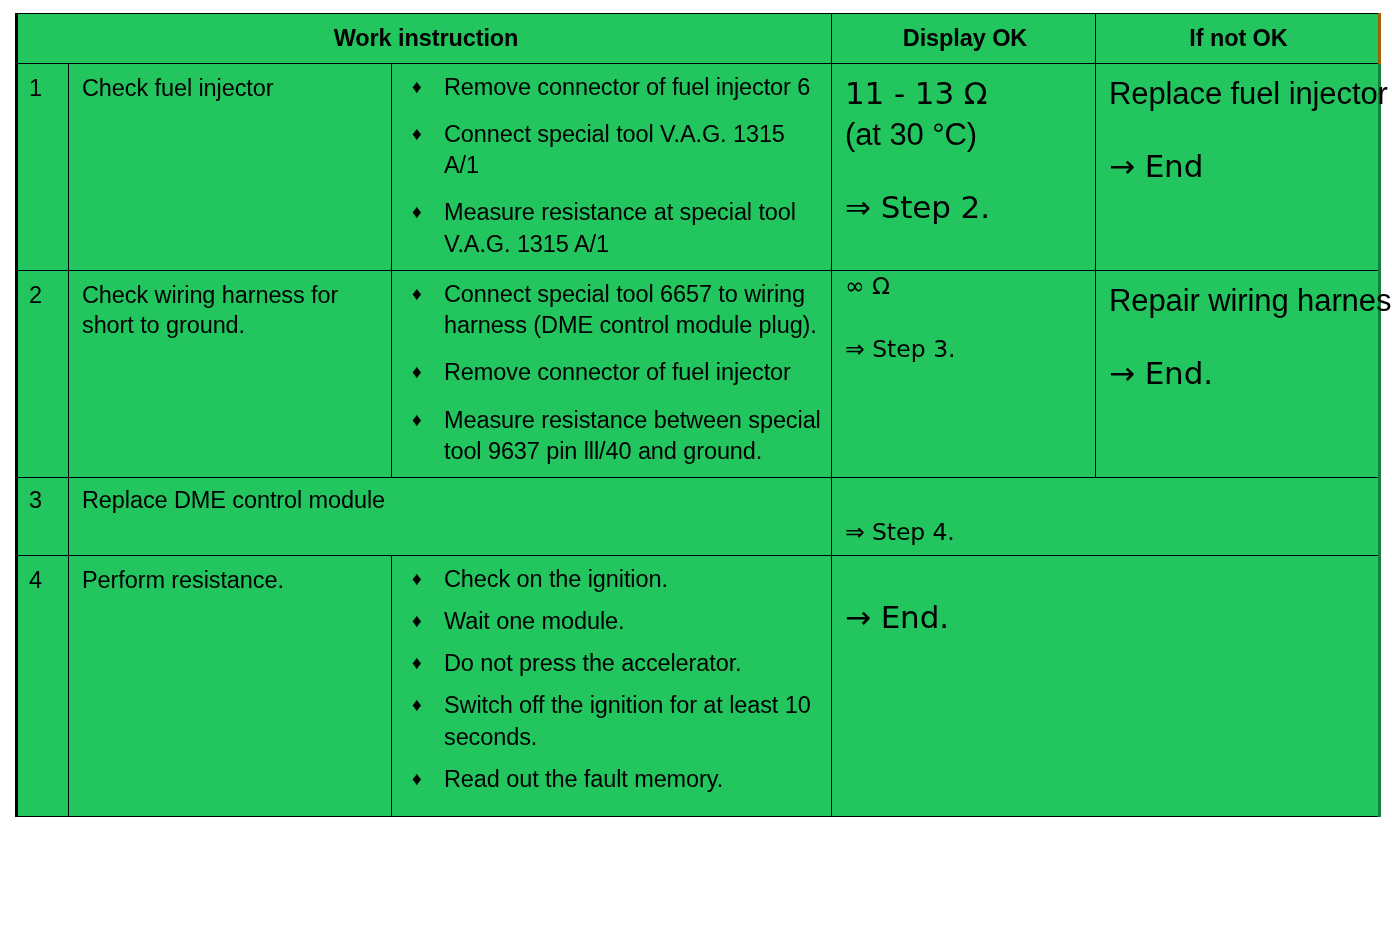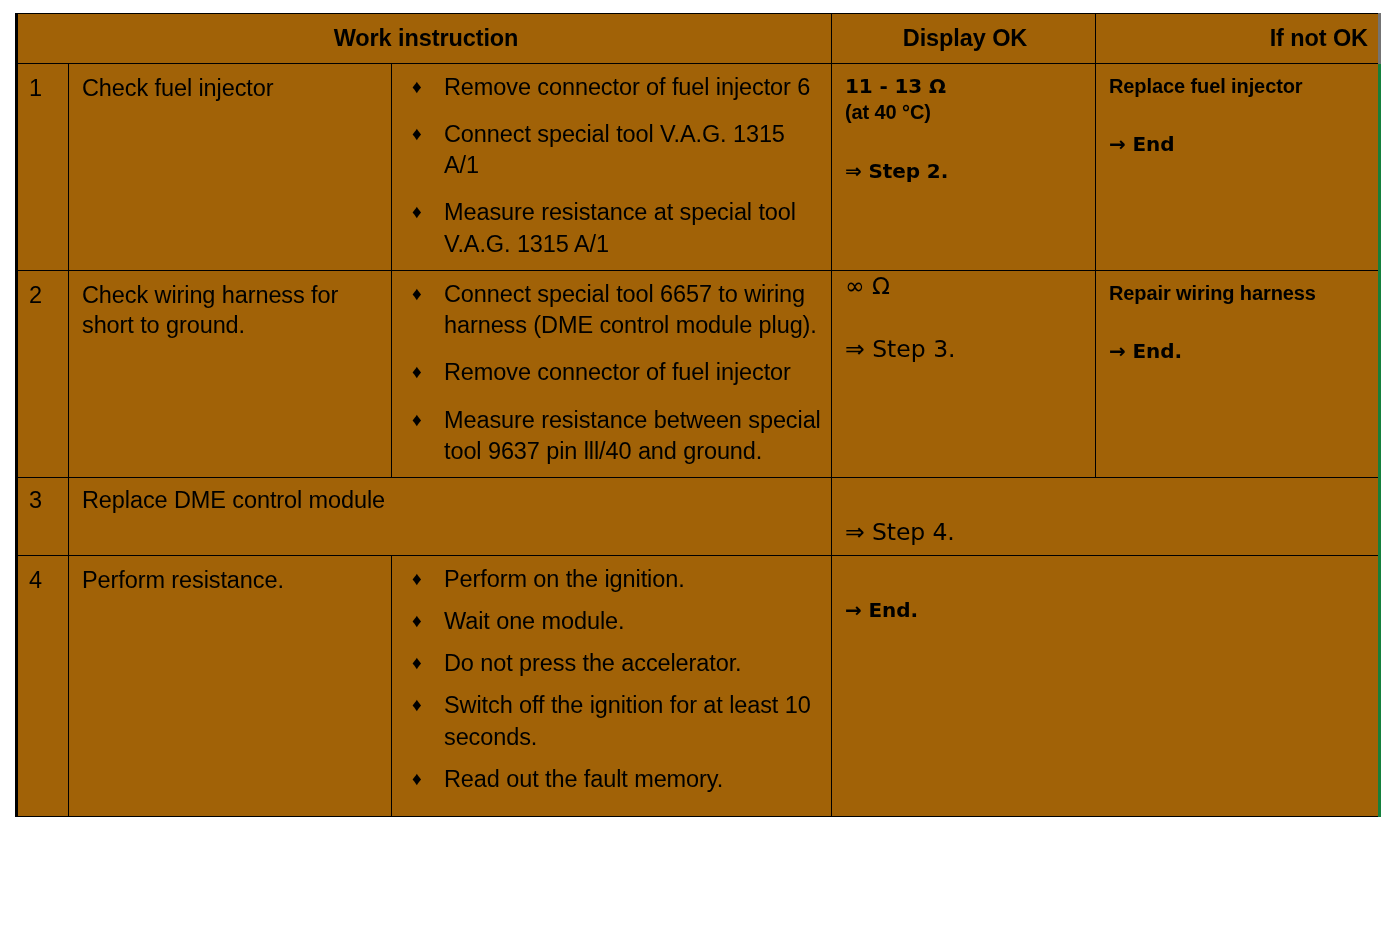--- a/index.html
+++ b/index.html
@@ -29,34 +29,34 @@
     width: 1363px;
     border-collapse: collapse;
     table-layout: fixed;
     background: #ffffff;
   }
 
   table.dtg td, table.dtg th {
     border: 1.5px solid #000000;
     vertical-align: top;
     padding: 0;
-    background: #a16207;
+    background: #22c55e;
   }
 
   
   table.dtg {
     outline: none;
     box-shadow: none;
   }
   .hdr-row th {
     border-top: 3px solid #000;
     border-bottom: 3px solid #000;
   }
   .hdr-row th.first { border-left: 3px solid #000; }
-  .hdr-row th.last  { border-right: 3px solid #737373; text-align: right; }
+  .hdr-row th.last  { border-right: 3px solid #a16207; }
 
   .brow td.edge-l { border-left: 3px solid #000; }
   .brow td.edge-r { border-right: 3px solid #15803d; }
   .lastrow td { border-bottom: 3px solid #000; }
 
   .sep-top td { border-top: 3px solid #000; }
 
   
   .c-num   { width: 52px; }
   .c-task  { width: 323px; }
@@ -103,24 +103,23 @@
     position: absolute;
     left: 20px;
     top: 0px;
     font-size: 19px;
     line-height: 1.62;
   }
   ul.blist.tight li { margin-bottom: 11px; }
 
   .okcell-inner {
     padding: 9px 10px 10px 13px;
-    font-size: 20px;
+    font-size: 31px;
     line-height: 1.33;
     letter-spacing: -0.1px;
-    font-weight: bold;
   }
   .okcell-bottom {
     height: 100%;
     display: flex;
     flex-direction: column;
     justify-content: flex-end;
     padding: 0 10px 21px 13px;
     box-sizing: border-box;
     font-size: 23.5px;
     line-height: 1.33;
@@ -171,21 +170,21 @@
         <td>
           <ul class="blist">
             <li><span class="bdot">♦</span><span>Remove connector of fuel injector 6</span></li>
             <li><span class="bdot">♦</span><span>Connect special tool V.A.G. 1315 A/1</span></li>
             <li><span class="bdot">♦</span><span>Measure resistance at special tool V.A.G. 1315 A/1</span></li>
           </ul>
         </td>
         <td>
           <div class="okcell-inner">
             <span class="lineblk omega">11 - 13 Ω</span>
-            <span class="lineblk">(at 40 °C)</span>
+            <span class="lineblk">(at 30 °C)</span>
             <span class="lineblk arr">⇒ Step 2.</span>
           </div>
         </td>
         <td class="edge-r">
           <div class="okcell-inner">
             <span class="lineblk">Replace fuel injector</span>
             <span class="lineblk arr">→ End</span>
           </div>
         </td>
       </tr>
@@ -232,21 +231,21 @@
 
       <tr class="brow lastrow sep-top">
         <td class="edge-l">
           <div class="cellpad num">4</div>
         </td>
         <td>
           <div class="cellpad">Perform resistance.</div>
         </td>
         <td>
           <ul class="blist tight">
-            <li><span class="bdot">♦</span><span>Perform on the ignition.</span></li>
+            <li><span class="bdot">♦</span><span>Check on the ignition.</span></li>
             <li><span class="bdot">♦</span><span>Wait one module.</span></li>
             <li><span class="bdot">♦</span><span>Do not press the accelerator.</span></li>
             <li><span class="bdot">♦</span><span>Switch off the ignition for at least 10 seconds.</span></li>
             <li><span class="bdot">♦</span><span>Read out the fault memory.</span></li>
           </ul>
         </td>
         <td colspan="2" class="edge-r">
           <div class="okcell-inner arr">→ End.</div>
         </td>
       </tr>

